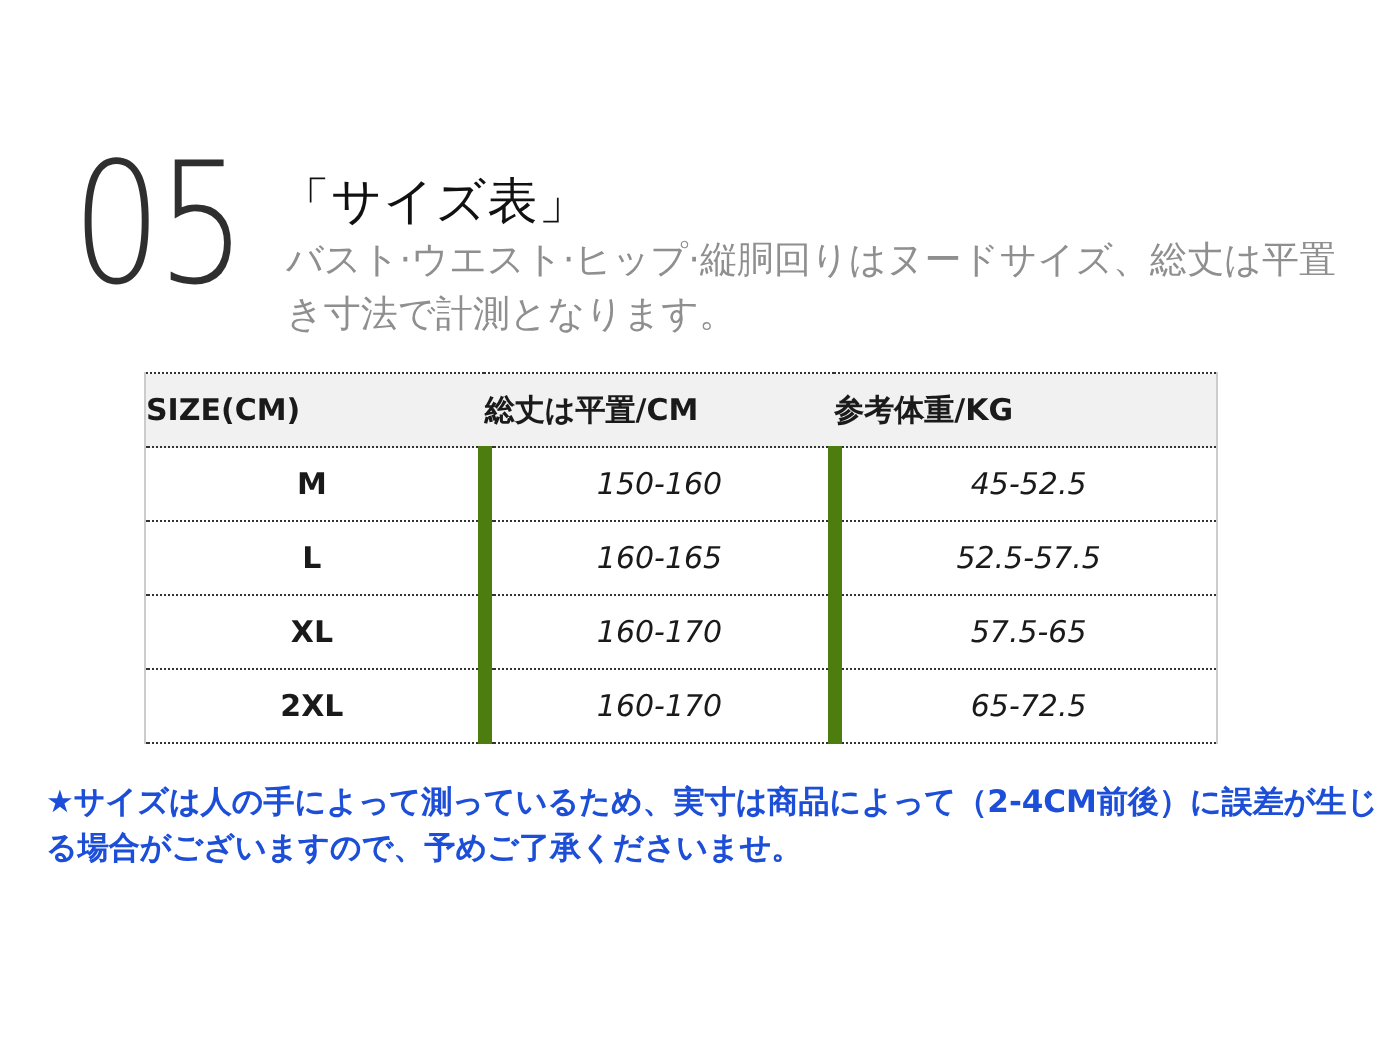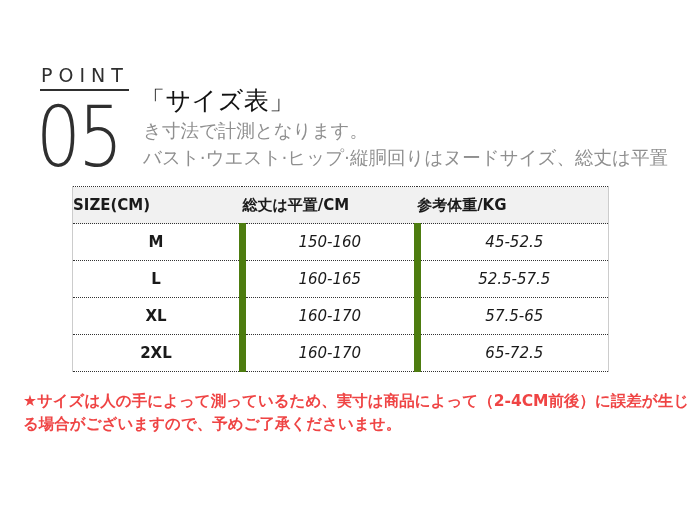--- a/index.html
+++ b/index.html
@@ -103,39 +103,38 @@
 
   
   .footnote {
     position: absolute;
     left: 23px;
     top: 390px;
     width: 670px;
     font-size: 15.5px;
     line-height: 23px;
     font-weight: 600;
-    color: #ef4444;
+    color: #1d4ed8;
     white-space: nowrap;
   }
 </style>
 </head>
 <body>
 
 <div class="canvas">
 
   <div class="point-block">
-    <div class="point-label">POINT</div>
     <div class="point-number">05</div>
   </div>
 
   <div class="section-title">「サイズ表」</div>
 
   <div class="section-desc">
+    <div>バスト·ウエスト·ヒップ·縦胴回りはヌードサイズ、総丈は平置</div>
     <div>き寸法で計測となります。</div>
-    <div>バスト·ウエスト·ヒップ·縦胴回りはヌードサイズ、総丈は平置</div>
   </div>
 
   <div class="size-table-wrap">
     <table class="size-table">
       <colgroup>
         <col style="width:31.7%">
         <col style="width:32.6%">
         <col style="width:35.7%">
       </colgroup>
       <thead>

